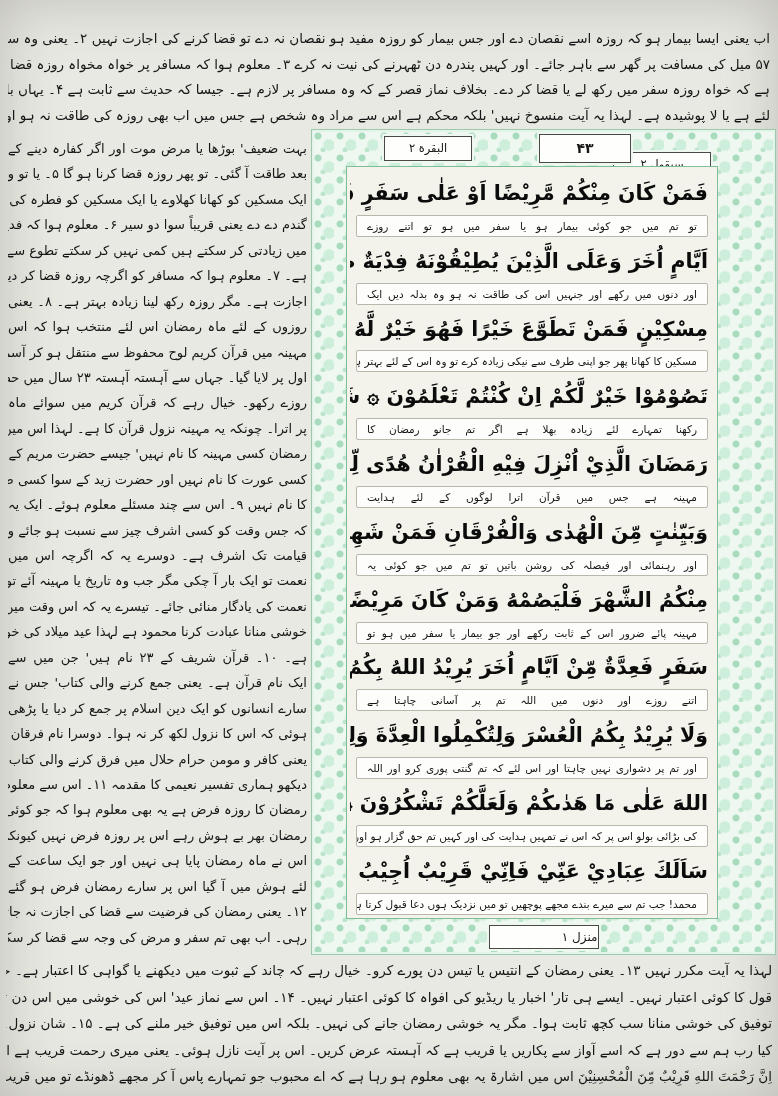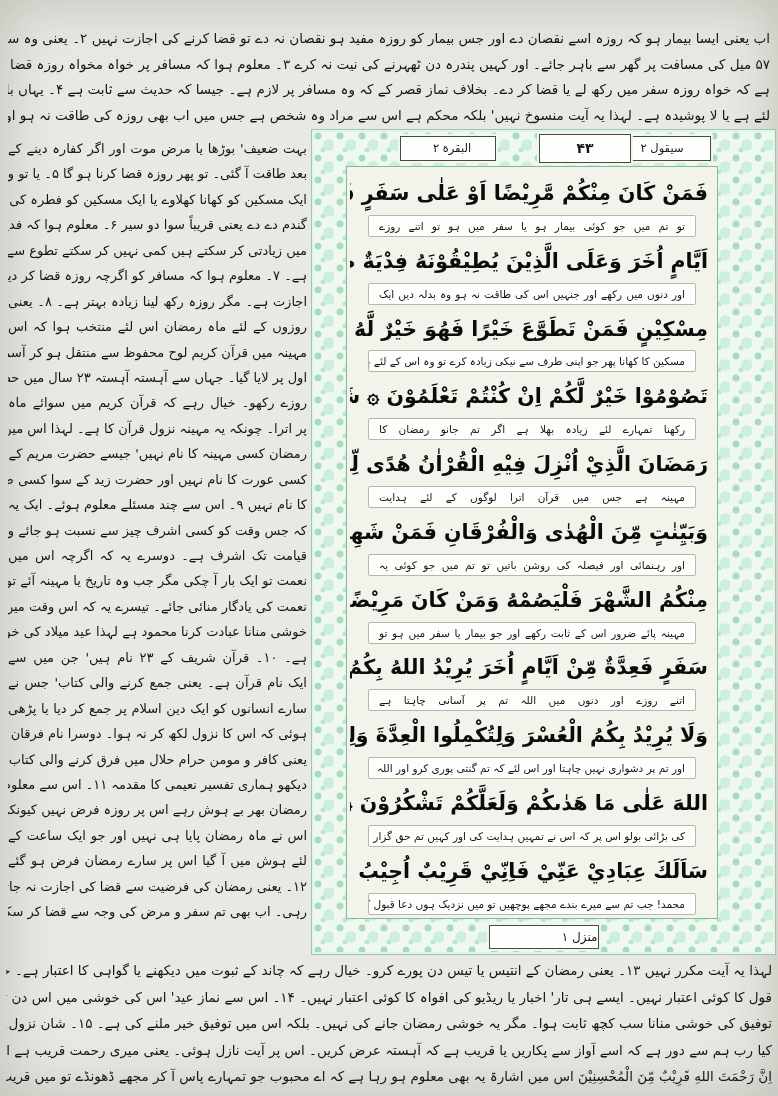--- a/index.html
+++ b/index.html
@@ -46,34 +46,34 @@
   }
   .vrow{box-sizing:border-box;}
   .row-arabic{
     height:44px;line-height:46px;font-size:20.5px;font-weight:bold;
     color:#0b0b0b;white-space:nowrap;overflow:hidden;
     text-align:justify;text-align-last:justify;padding:0 6px;
   }
   .row-urdu{
     height:22px;line-height:19px;font-size:10.5px;
     background:#fdfdfb;border:1px solid #b7b7ac;border-radius:2px;
-    margin:0 18px;padding:1px 10px 0 10px;
+    margin:0 6px;padding:1px 10px 0 10px;
     white-space:nowrap;overflow:hidden;
     text-align:justify;text-align-last:justify;
   }
   
   .hbox{
     position:absolute;background:#fefefc;border:1px solid #4a4a44;
     height:23px;line-height:23px;text-align:center;font-size:11.5px;
     box-shadow:0 0 0 2px #eef8f1;
   }
-  .hbox.juz  {top:6px;right:64px;width:96px;}
+  .hbox.juz  {top:22px;right:64px;width:96px;}
   .hbox.num  {top:4px;left:227px;width:90px;height:27px;line-height:27px;
               font-size:14px;font-weight:bold;}
-  .hbox.surah{top:6px;left:88px;width:86px;padding-left:8px;}
+  .hbox.surah{top:6px;left:72px;width:86px;}
   .fbox{
     position:absolute;bottom:5px;left:50%;transform:translateX(-50%);
     background:#fefefc;border:1px solid #4a4a44;width:108px;height:22px;
     line-height:22px;font-size:12px;
     box-shadow:0 0 0 2px #eef8f1;
   }
 </style>
 </head>
 <body>
 
@@ -137,20 +137,21 @@
       <div class="lline">ایک نام قرآن ہے۔ یعنی جمع کرنے والی کتاب' جس نے</div>
 
       <div class="lline">سارے انسانوں کو ایک دین اسلام پر جمع کر دیا یا پڑھی</div>
 
       <div class="lline">ہوئی کہ اس کا نزول لکھ کر نہ ہوا۔ دوسرا نام فرقان ہے۔</div>
 
       <div class="lline">یعنی کافر و مومن حرام حلال میں فرق کرنے والی کتاب۔</div>
 
       <div class="lline">دیکھو ہماری تفسیر نعیمی کا مقدمہ ۱۱۔ اس سے معلوم ہوا کہ</div>
 
+      <div class="lline">رمضان کا روزہ فرض ہے یہ بھی معلوم ہوا کہ جو کوئی</div>
 
       <div class="lline">رمضان بھر بے ہوش رہے اس پر روزہ فرض نہیں کیونکہ</div>
 
       <div class="lline">اس نے ماہ رمضان پایا ہی نہیں اور جو ایک ساعت کے</div>
 
       <div class="lline">لئے ہوش میں آ گیا اس پر سارے رمضان فرض ہو گئے</div>
 
       <div class="lline">۱۲۔ یعنی رمضان کی فرضیت سے قضا کی اجازت نہ جاتی</div>
 
       <div class="lline">رہی۔ اب بھی تم سفر و مرض کی وجہ سے قضا کر سکتے ہو۔</div>

